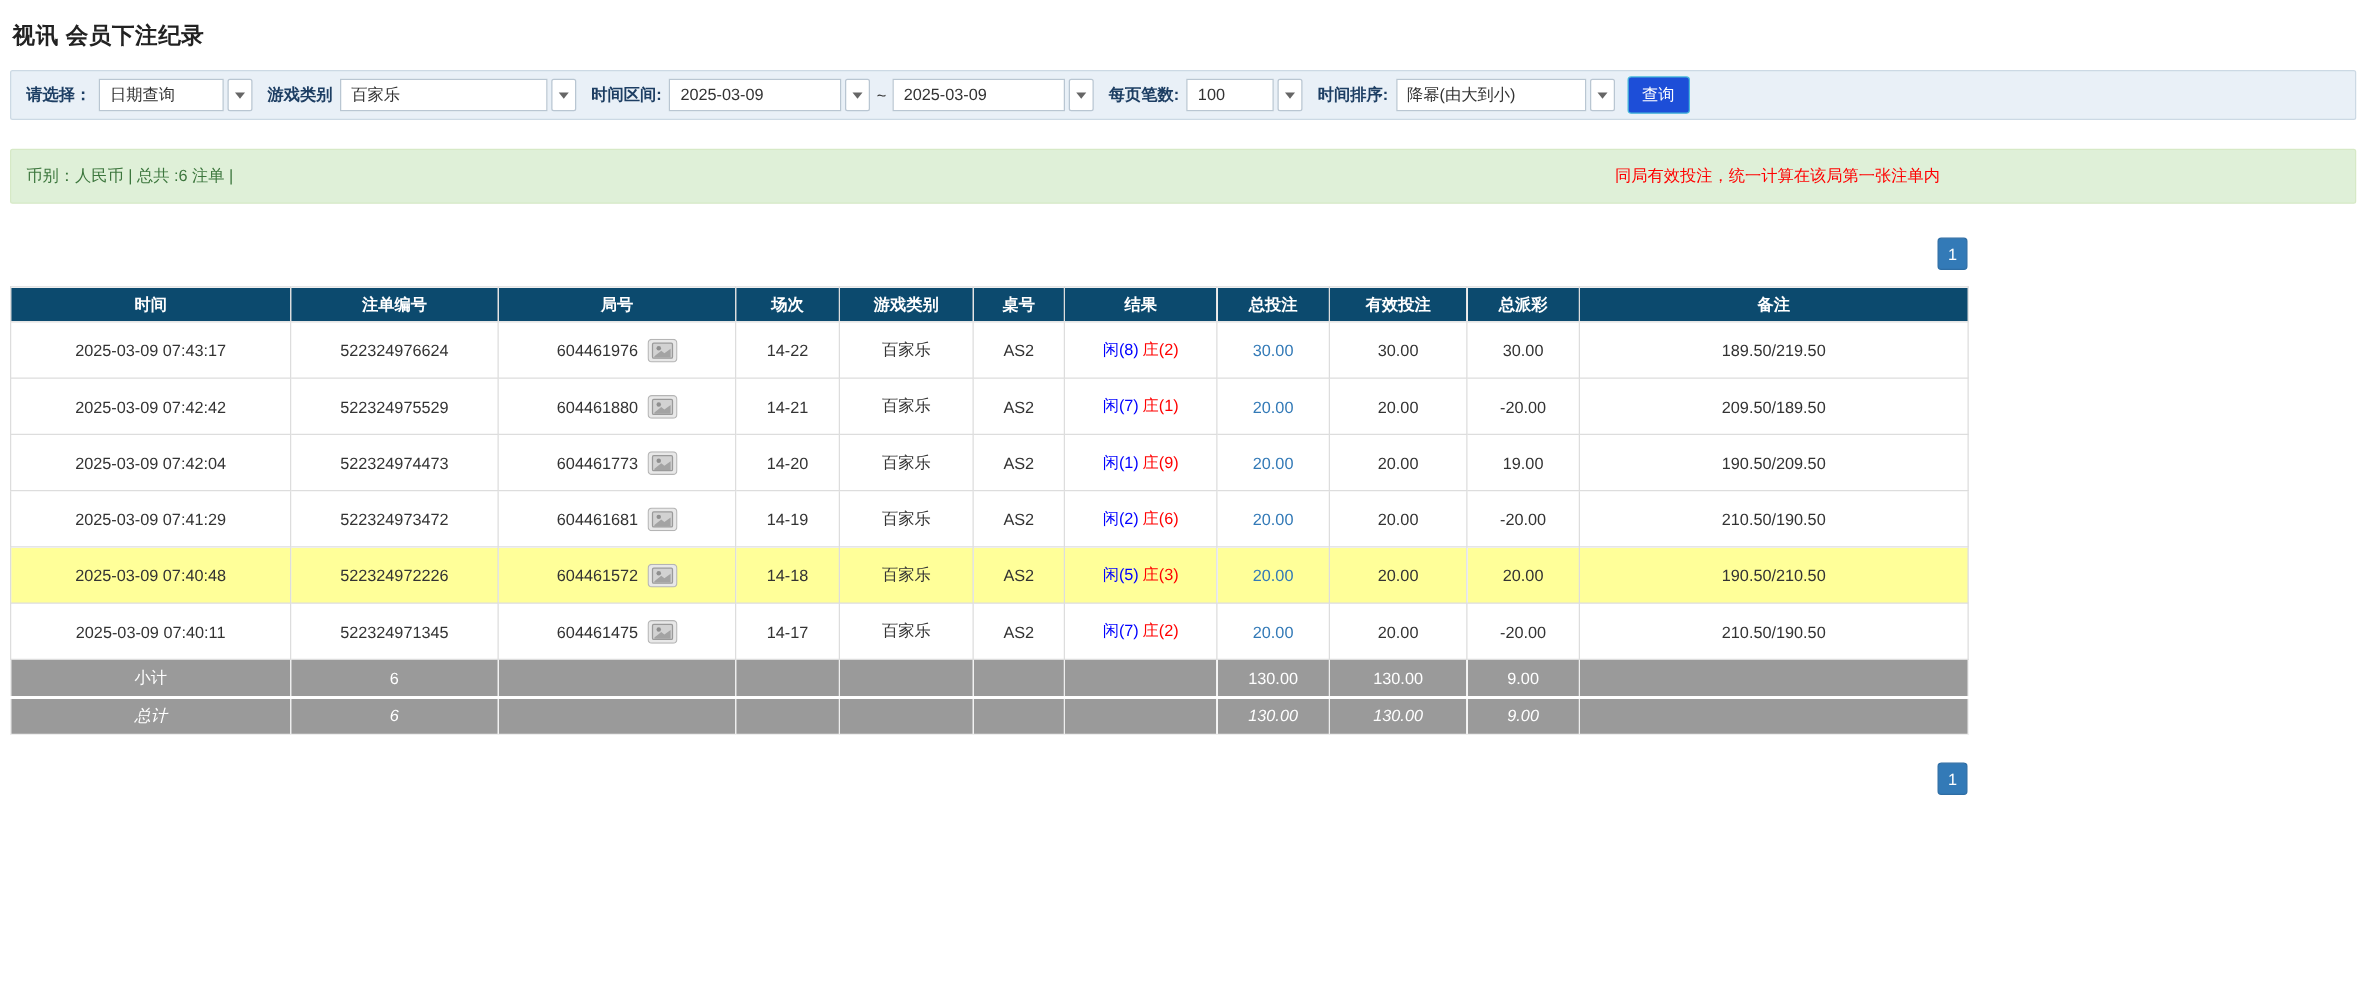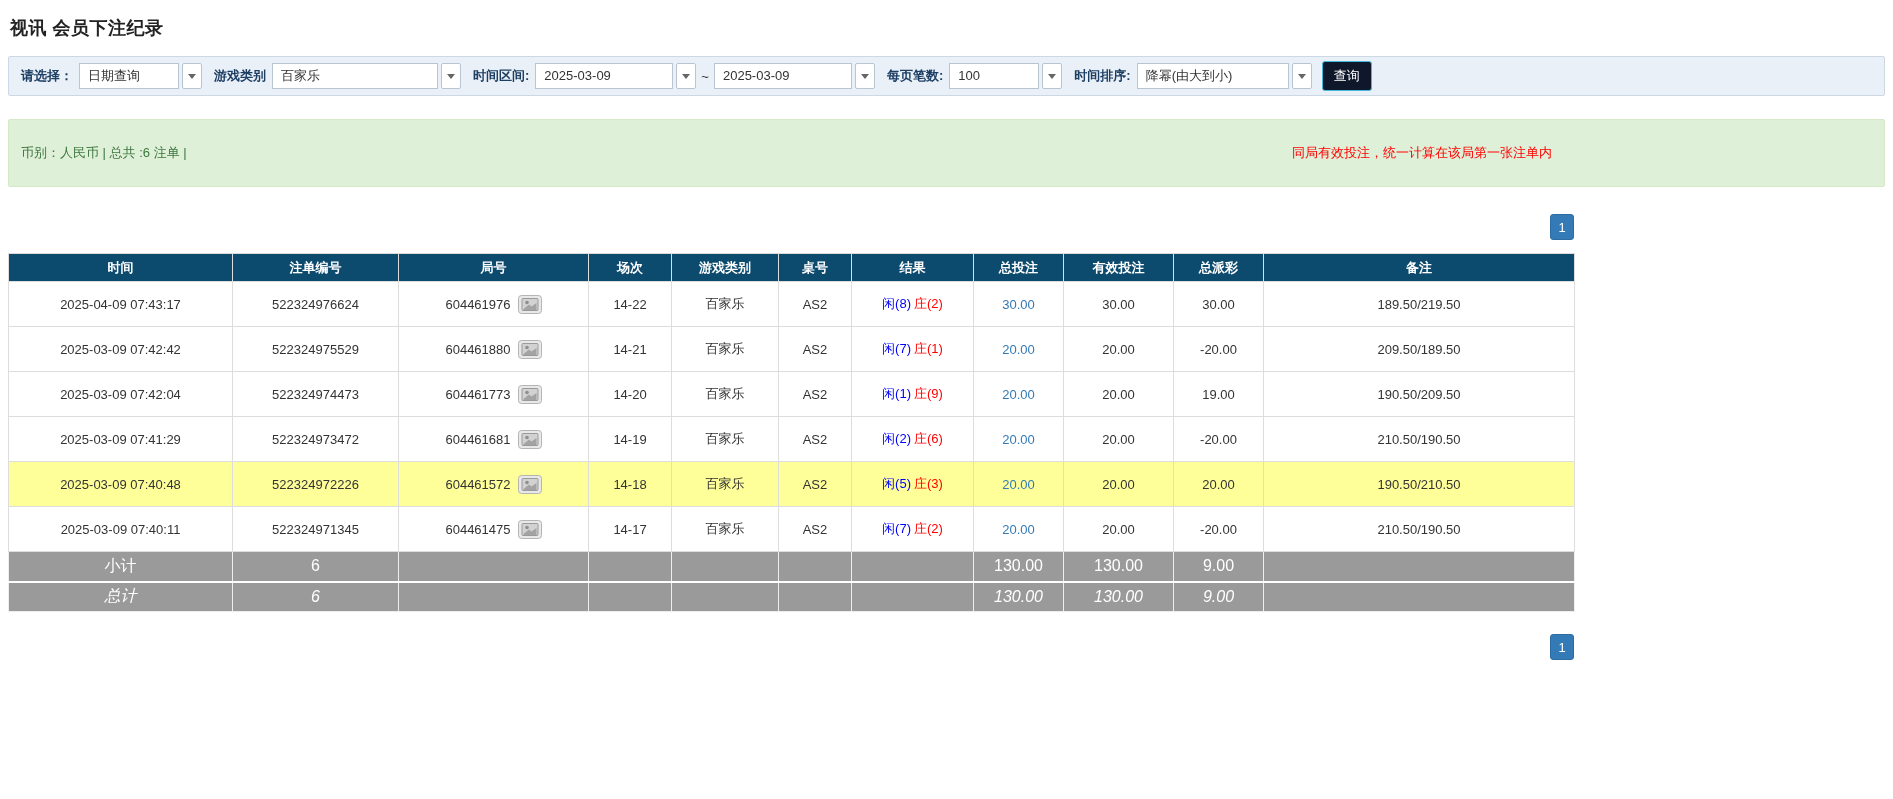--- a/index.html
+++ b/index.html
@@ -64,41 +64,41 @@
   .caret {
     width: 0; height: 0;
     border-left: 4px solid transparent;
     border-right: 4px solid transparent;
     border-top: 5px solid #666;
   }
   .range-sep { margin: 0 5px; color: #333; }
   .w-query  { width: 100px; }
   .w-game   { width: 166px; }
   .w-date   { width: 138px; }
-  .w-size   { width: 90px; }
+  .w-size   { width: 70px; }
   .w-sort   { width: 152px; }
   .btn-search {
-    background: #0f172a;
+    background: #1d4ed8;
     border: 1px solid #46b8da;
     color: #fff;
     font-size: 13px;
     font-family: inherit;
     padding: 5px 11px;
     border-radius: 3px;
     margin-left: 10px;
     cursor: pointer;
   }
 
   
   .summary-bar {
     margin-top: 23px;
     background: #dff0d8;
     border: 1px solid #d6e9c6;
     border-radius: 2px;
-    padding: 24px 12px;
+    padding: 12px 12px;
     display: flex;
     justify-content: space-between;
     align-items: center;
     color: #3c763d;
   }
   .summary-notice { color: #ff0000; margin-right: 320px; }
 
   
   .pager { width: 1566px; display: flex; justify-content: flex-end; }
   .pager.top { margin: 27px 0 13px 0; }
@@ -155,21 +155,21 @@
     line-height: 0;
   }
   .round-num { display: inline-block; vertical-align: middle; }
 
   
   table.records tr.summary-row td {
     background: #9a9a9a;
     color: #fff;
     height: 30px;
     border: 1px solid #eee;
-    font-size: 16px;
+    font-size: 13px;
   }
   table.records tr.summary-row.total-row td { border-top: 2px solid #fff; font-style: italic; }
 </style>
 </head>
 <body>
 
 <div class="page">
 
   <div class="page-title">视讯 会员下注纪录</div>
 
@@ -257,21 +257,21 @@
         <th>桌号</th>
         <th>结果</th>
         <th>总投注</th>
         <th>有效投注</th>
         <th>总派彩</th>
         <th>备注</th>
       </tr>
     </thead>
     <tbody class="data">
         <tr>
-    <td>2025-04-09 07:43:17</td>
+    <td>2025-03-09 07:43:17</td>
     <td>522324976624</td>
     <td>
       <span class="round-num">604461976</span><span class="replay-icon"><svg width="24" height="19" viewBox="0 0 24 19">
                 <rect x="0.5" y="0.5" width="23" height="18" rx="3" fill="#e8e8e8" stroke="#b5b5b5"></rect>
                 <rect x="4" y="3.5" width="16" height="12" rx="1" fill="#d2d2d2" stroke="#9a9a9a"></rect>
                 <circle cx="9" cy="7.5" r="1.8" fill="#8f8f8f"></circle>
                 <path d="M5.5 14 L11 9.5 L13.5 11.5 L18.5 8 V15 H5.5 Z" fill="#a3a3a3"></path>
               </svg></span>
     </td>
     <td>14-22</td>

